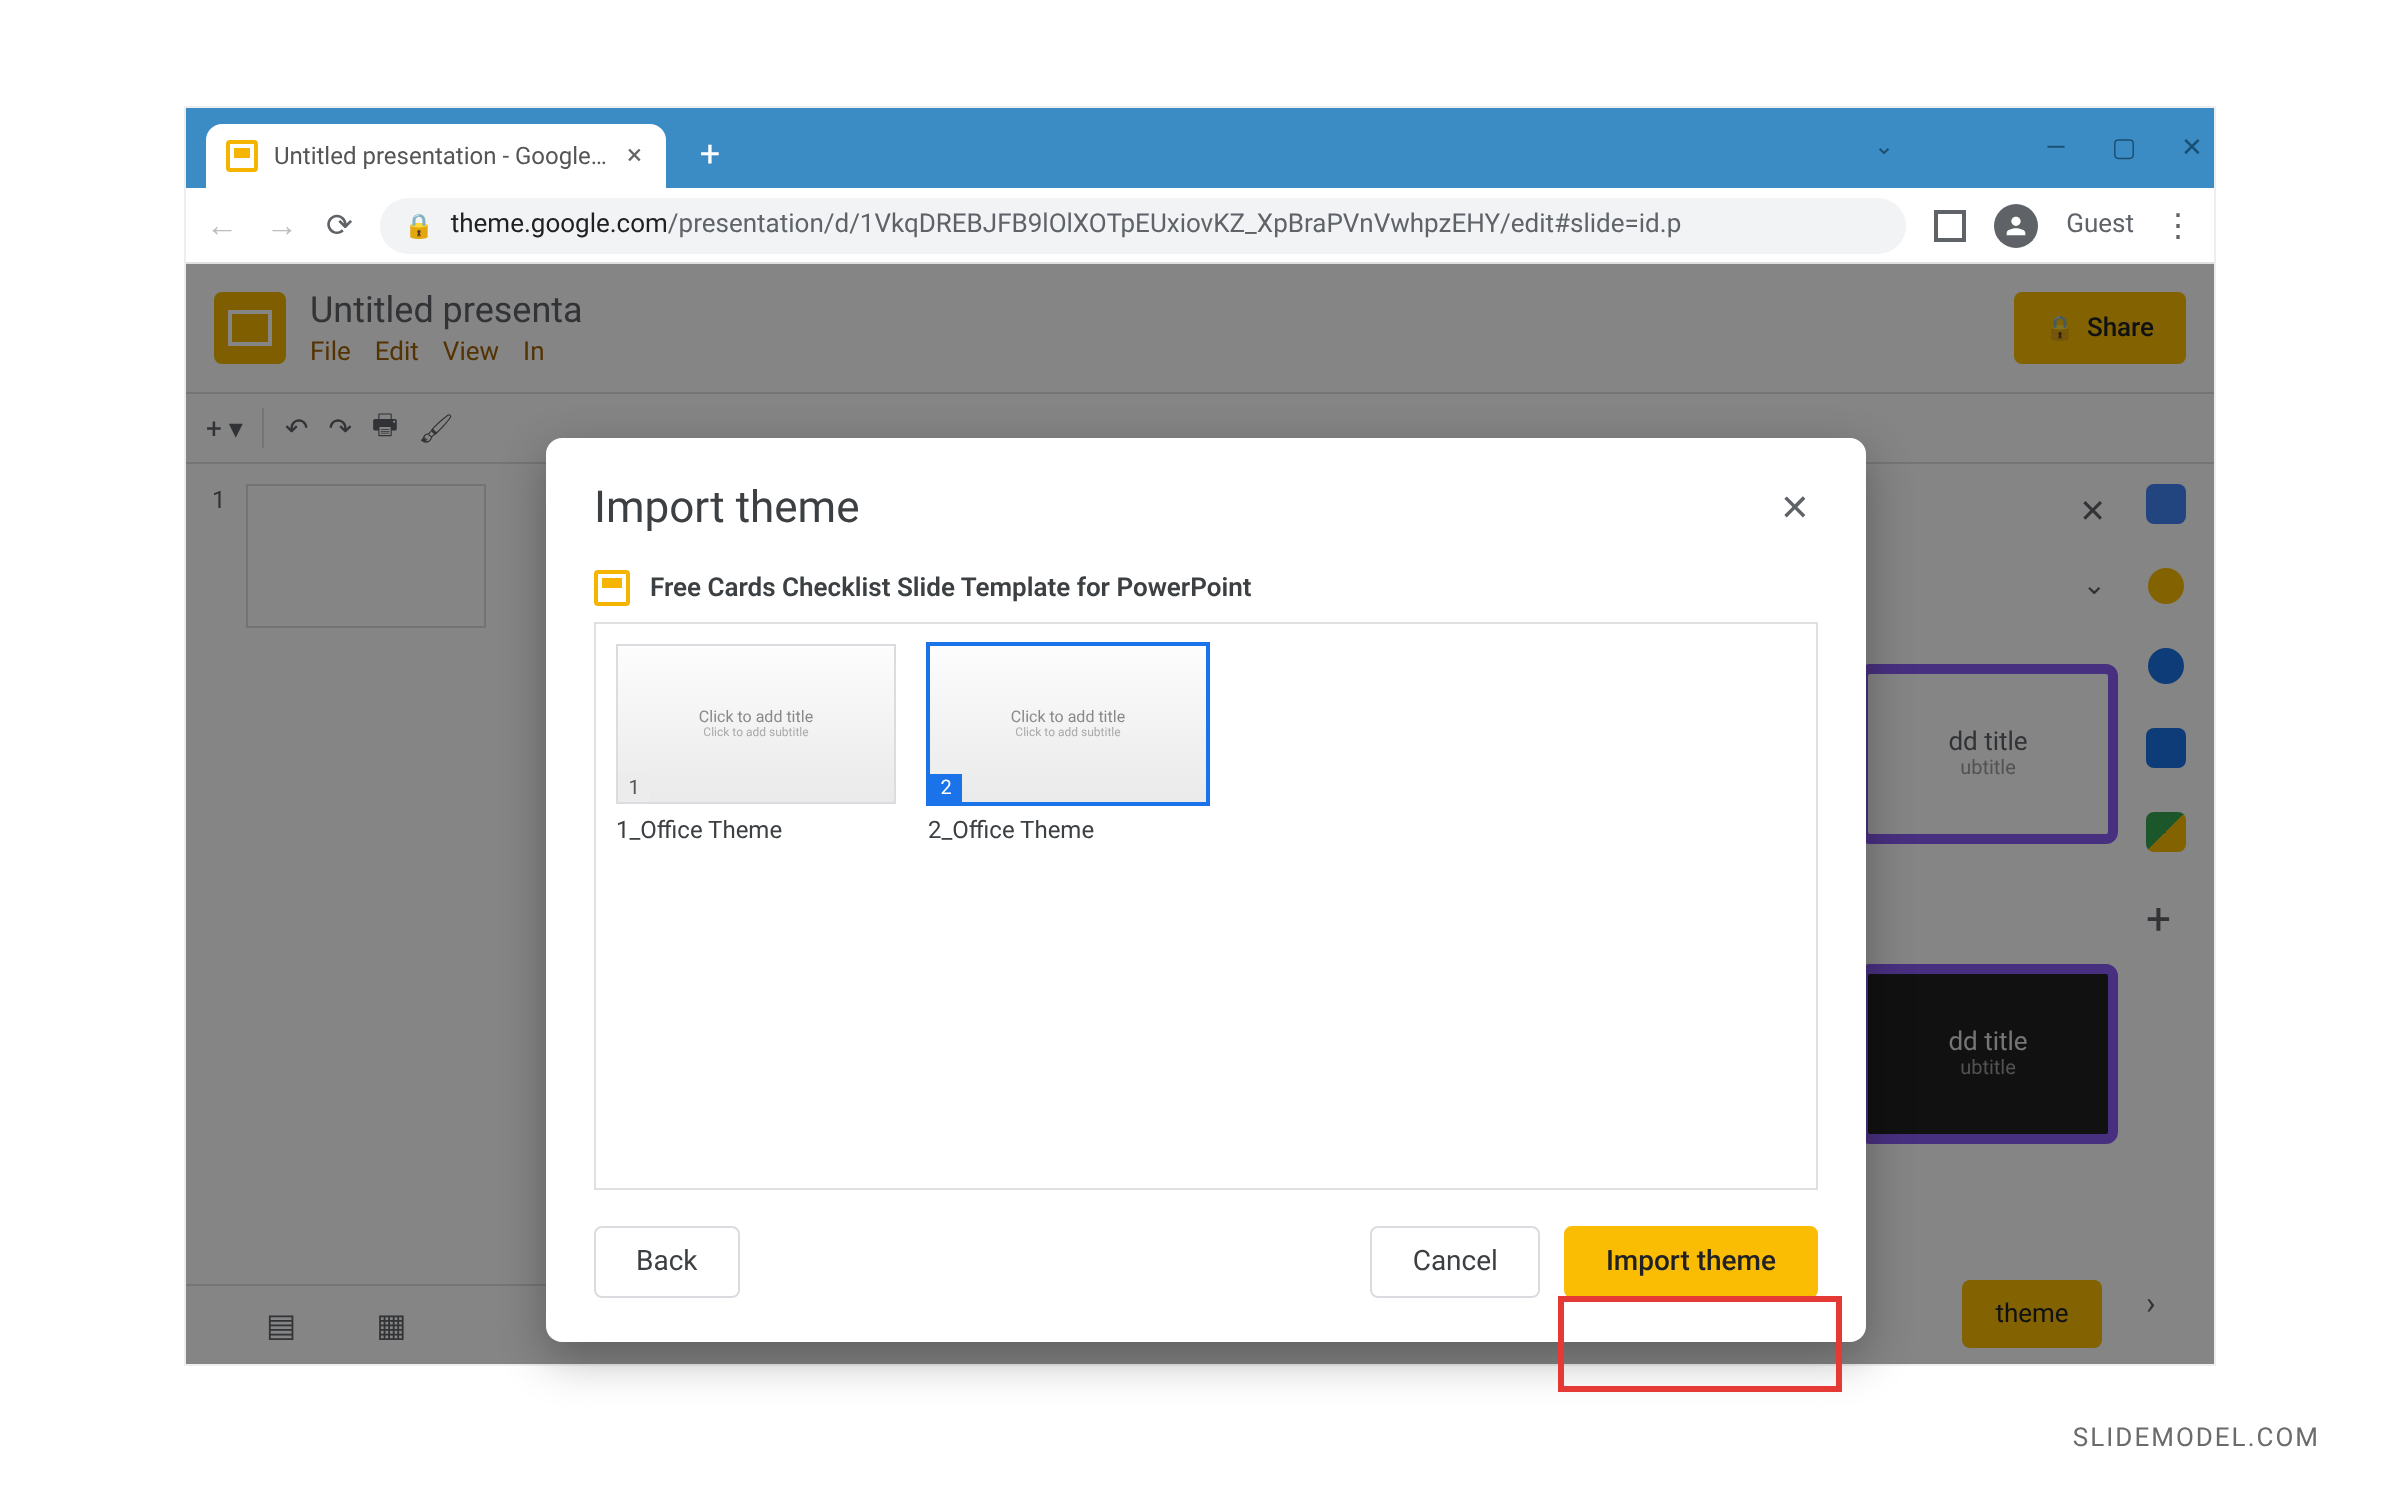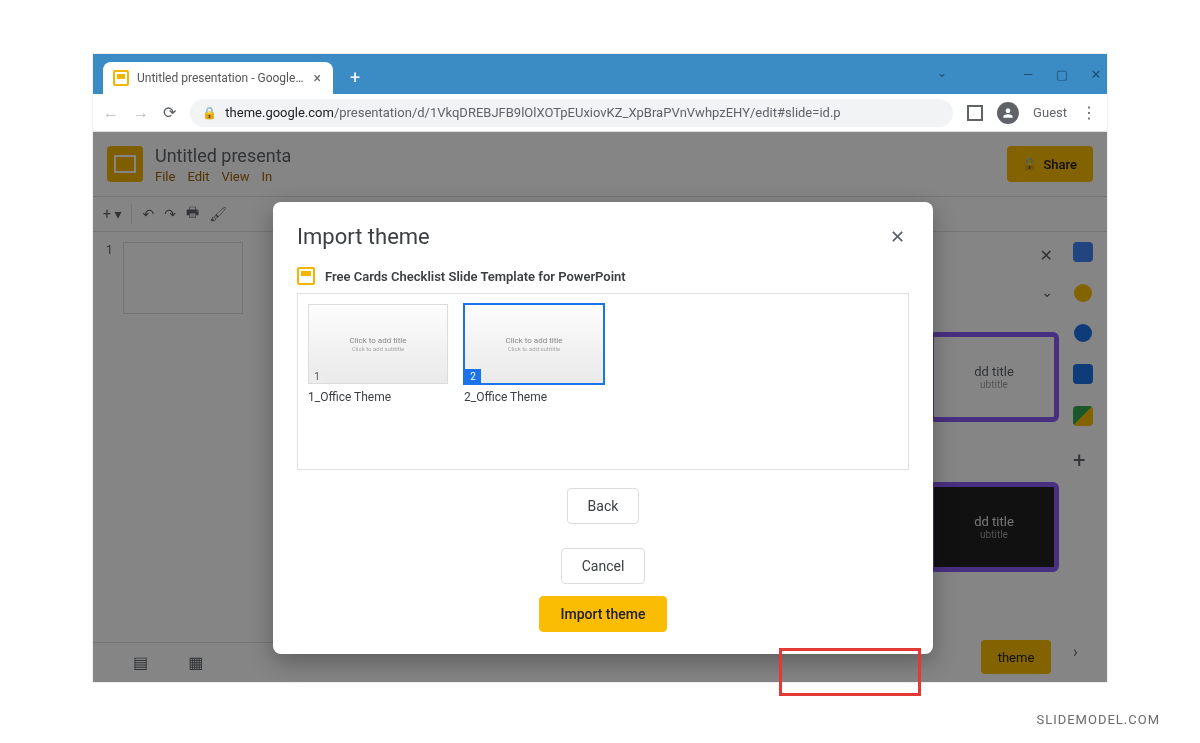--- a/index.html
+++ b/index.html
@@ -109,21 +109,21 @@
   .sp.keep{background:#fbbc04;border-radius:50%;width:18px;height:18px;}
   .sp.tasks{background:#1a73e8;border-radius:50%;width:18px;height:18px;}
   .sp.contacts{background:#1a73e8;}
   .sp.maps{background:linear-gradient(135deg,#34a853 50%,#fbbc04 50%);}
   .sp.plus{color:#5f6368;font-size:22px;background:none;}
   .sp.chev{color:#5f6368;font-size:16px;background:none;margin-top:auto;margin-bottom:20px;}
 
   
   .modal{
     position:absolute;
-    left:180px; top:70px;
+    left:180px; top:87px;
     width:660px; height:452px;
     background:#fff;
     border-radius:8px;
     box-shadow:0 8px 24px rgba(0,0,0,0.3);
     display:flex;flex-direction:column;
     z-index:10;
   }
   .modal-head{padding:20px 24px 16px;display:flex;align-items:center;}
   .modal-title{font-size:22px;color:#3c4043;font-weight:400;}
   .modal-close{margin-left:auto;color:#5f6368;font-size:18px;cursor:pointer;padding:4px;}
@@ -141,21 +141,21 @@
   }
   .theme-thumb.selected{outline:2px solid #1a73e8;outline-offset:-1px;}
   .tt-text{font-size:8px;color:#888;}
   .tt-sub{font-size:6px;color:#aaa;}
   .tt-num{
     position:absolute;left:0;bottom:0;width:16px;height:14px;font-size:10px;display:flex;align-items:center;justify-content:center;
   }
   .tt-num.plain{background:#ececec;color:#555;}
   .tt-num.sel{background:#1a73e8;color:#fff;}
   .theme-label{font-size:12px;color:#3c4043;margin-top:6px;}
-  .modal-foot{padding:18px 24px 22px;display:flex;align-items:center;gap:12px;flex-direction:column;}
+  .modal-foot{padding:18px 24px 22px;display:flex;align-items:center;gap:12px;}
   .btn{height:36px;border:1px solid #dadce0;border-radius:4px;background:#fff;padding:0 20px;font-size:14px;color:#3c4043;cursor:pointer;display:flex;align-items:center;}
   .btn.primary{background:#fbbc04;border-color:#fbbc04;color:#202124;font-weight:500;}
   .spacer{flex:1;}
   .highlight-box{
     position:absolute;border:3px solid #e53935;pointer-events:none;z-index:20;
   }
 
   .watermark{
     position:absolute;right:40px;bottom:16px;font-size:13px;letter-spacing:1px;color:#6b6b6b;
   }

